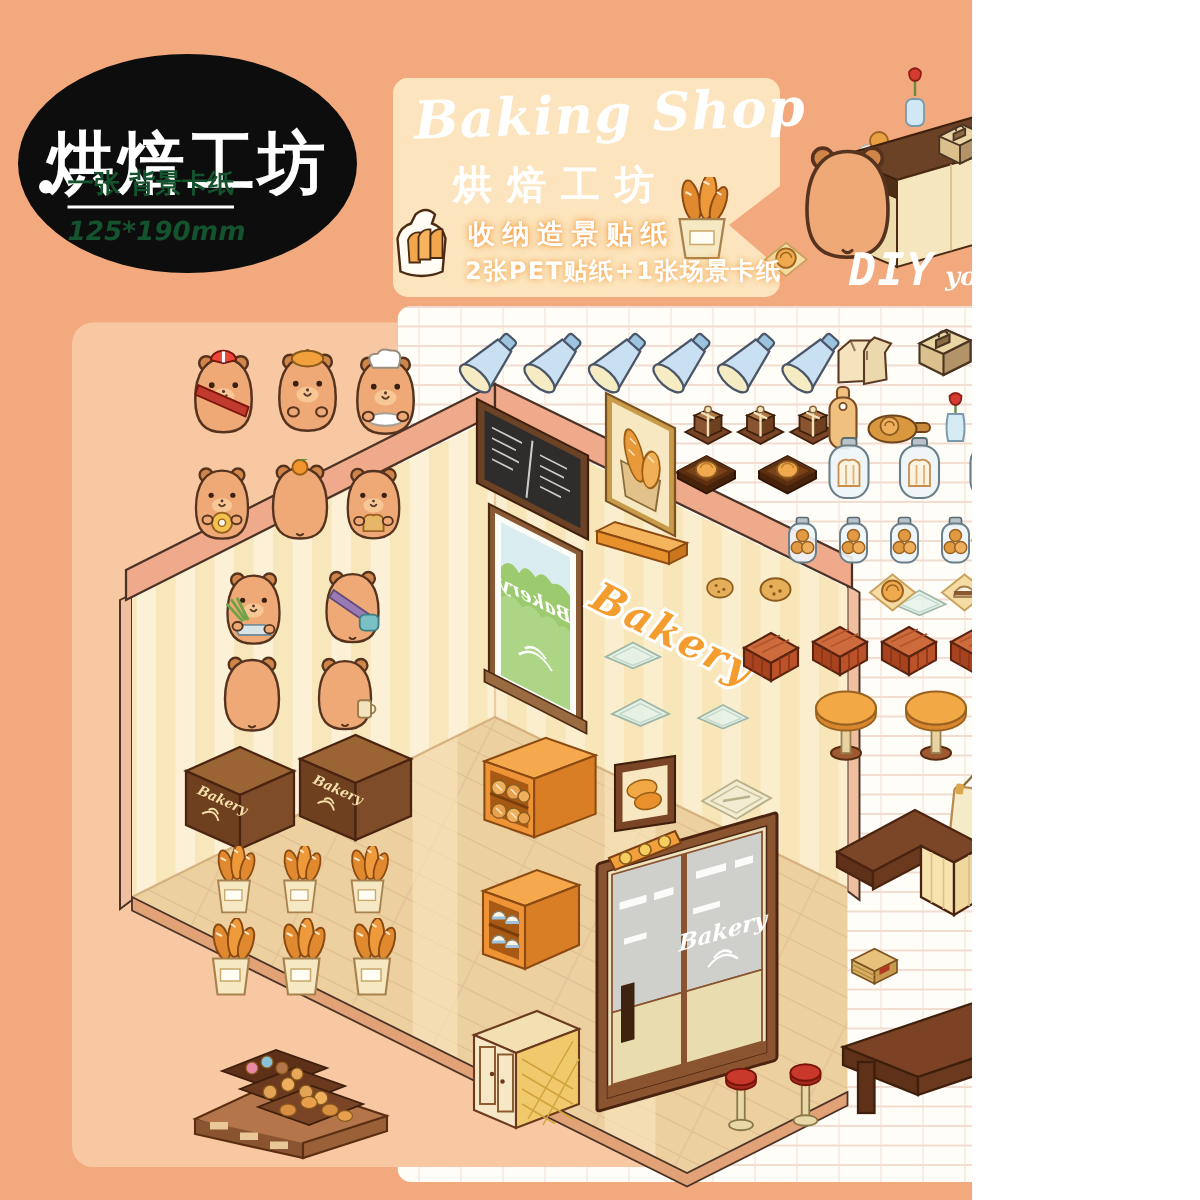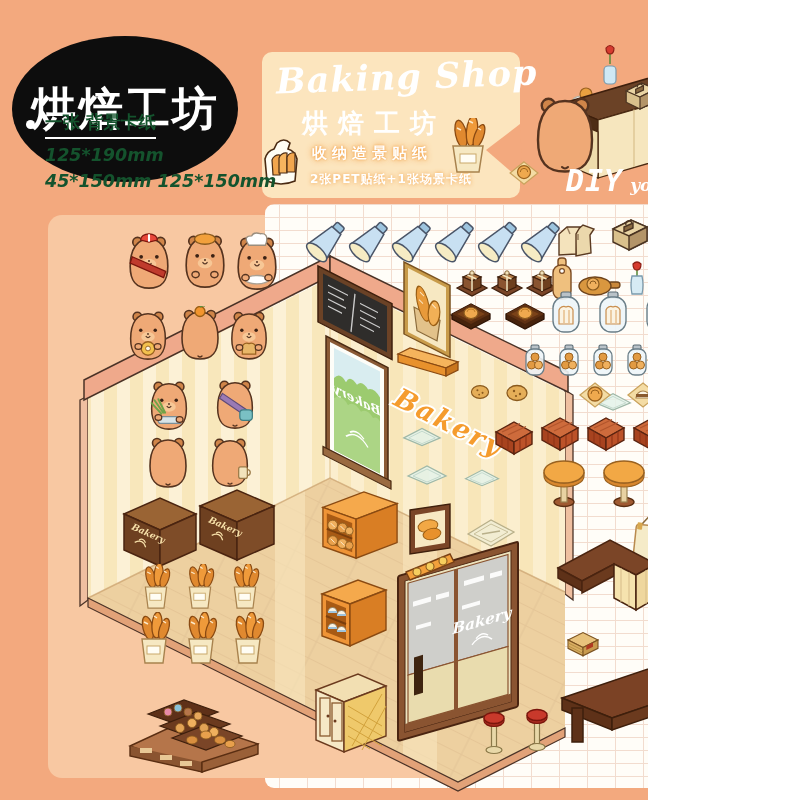--- a/index.html
+++ b/index.html
@@ -27,23 +27,23 @@
   .specs{position:absolute;left:26px;top:100px;color:#14532d;font-size:17.5px;font-weight:600;z-index:10;}
   .spec{display:flex;align-items:center;gap:10px;margin-top:10px;}
   .dot{width:9px;height:9px;border-radius:50%;background:#FFF;flex:none;}
   .spec-label{border-bottom:2px solid #FFF;padding-bottom:3px;}
   .size{margin:6px 0 2px 19px;font-style:italic;}
   
   .bk{position:absolute;color:#FFF;z-index:10;white-space:nowrap;}
   .script{font-family:"DejaVu Serif","Liberation Serif",serif;font-style:italic;font-weight:bold;}
   .bk-en{left:276px;top:56px;font-size:35px;transform:rotate(-2deg);letter-spacing:1px;}
   .bk-zh{left:302px;top:106px;font-size:26px;font-weight:800;letter-spacing:10px;}
-  .bk-sub{left:312px;top:144px;font-size:15px;font-weight:800;letter-spacing:5px;
+  .bk-sub{left:312px;top:144px;font-size:18px;font-weight:800;letter-spacing:5px;
     text-shadow:0 0 6px rgba(242,150,50,.9),0 0 2px rgba(242,150,50,.8);}
-  .bk-note{left:310px;top:171px;font-size:12px;font-weight:700;letter-spacing:1px;
+  .bk-note{left:310px;top:171px;font-size:16px;font-weight:700;letter-spacing:1px;
     text-shadow:0 0 4px rgba(242,150,50,.9);}
   .bk-diy{left:566px;top:163px;font-size:17px;display:flex;align-items:baseline;gap:7px;}
   .bk-diy b{font-size:30px;letter-spacing:1px;font-family:"DejaVu Sans Mono","Liberation Mono",monospace;font-style:italic;}
   svg.scene{position:absolute;left:0;top:0;z-index:5;pointer-events:none;}
 </style>
 </head>
 <body>
 
 <div class="stage">
 
@@ -55,21 +55,20 @@
   <div class="badge">
     <span>烘焙工坊</span>
   </div>
 
   <div class="specs">
     <div class="spec">
       <span class="dot"></span>
       <span class="spec-label">一张 背景卡纸</span>
     </div>
     <div class="size">125*190mm</div>
-    <div class="size">45*150mm 125*150mm</div>
   </div>
 
   <div class="bk bk-en script">Baking Shop</div>
   <div class="bk bk-zh">烘焙工坊</div>
   <div class="bk bk-sub">收纳造景贴纸</div>
   <div class="bk bk-note">2张PET贴纸+1张场景卡纸</div>
   <div class="bk bk-diy">
     <b>DIY</b>
     <span class="script">your own small world</span>
   </div>

